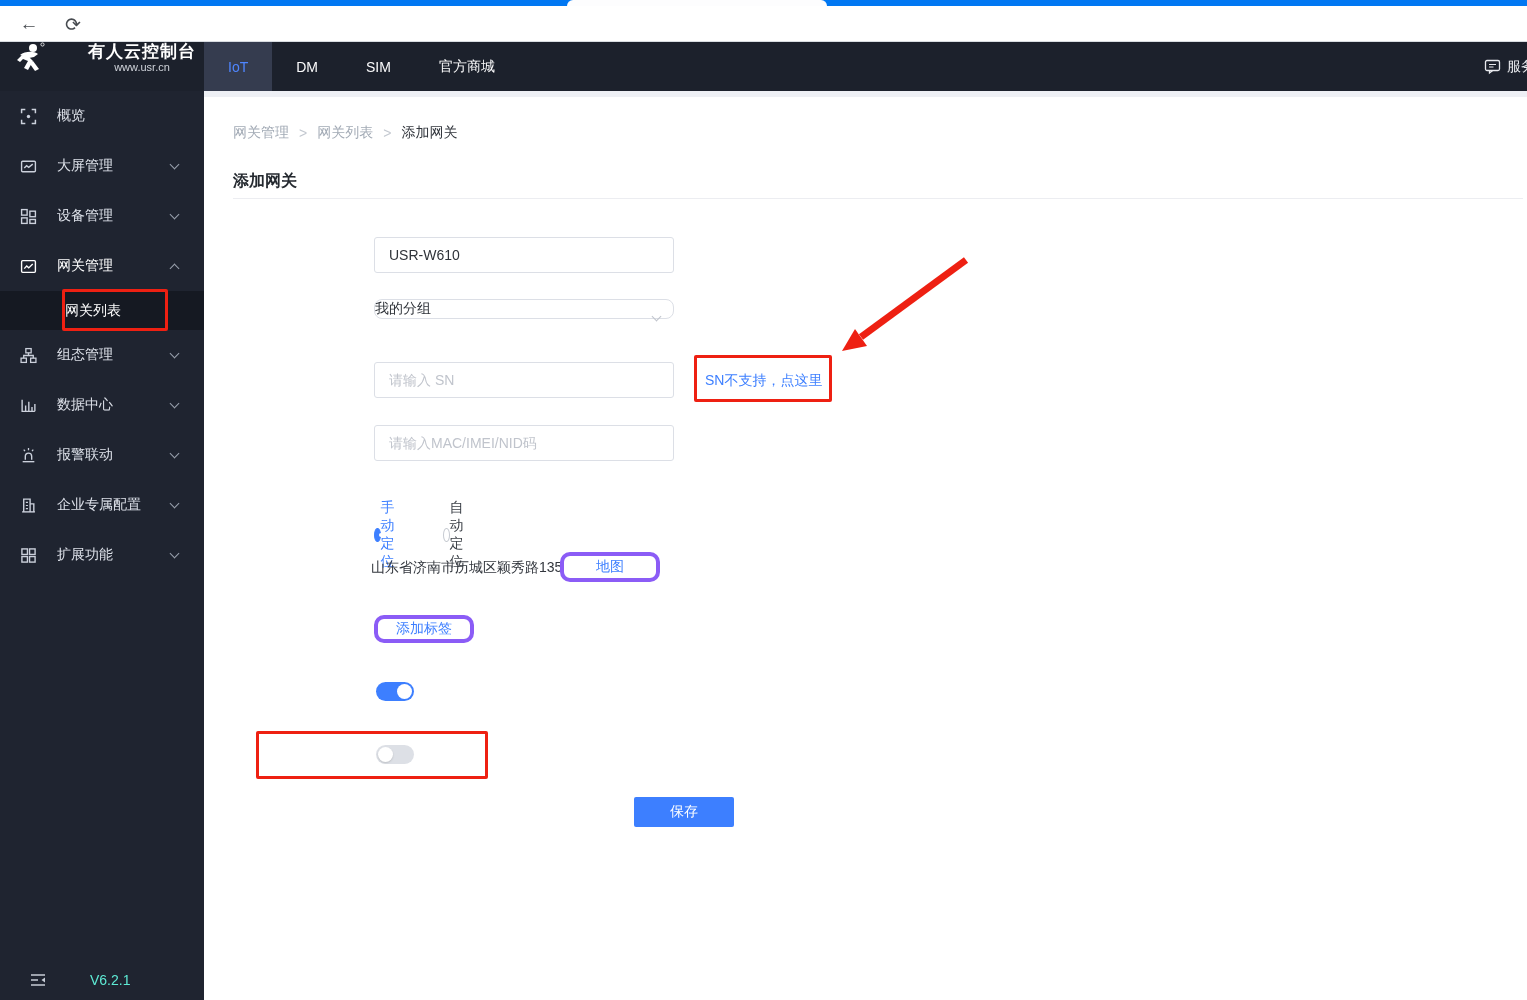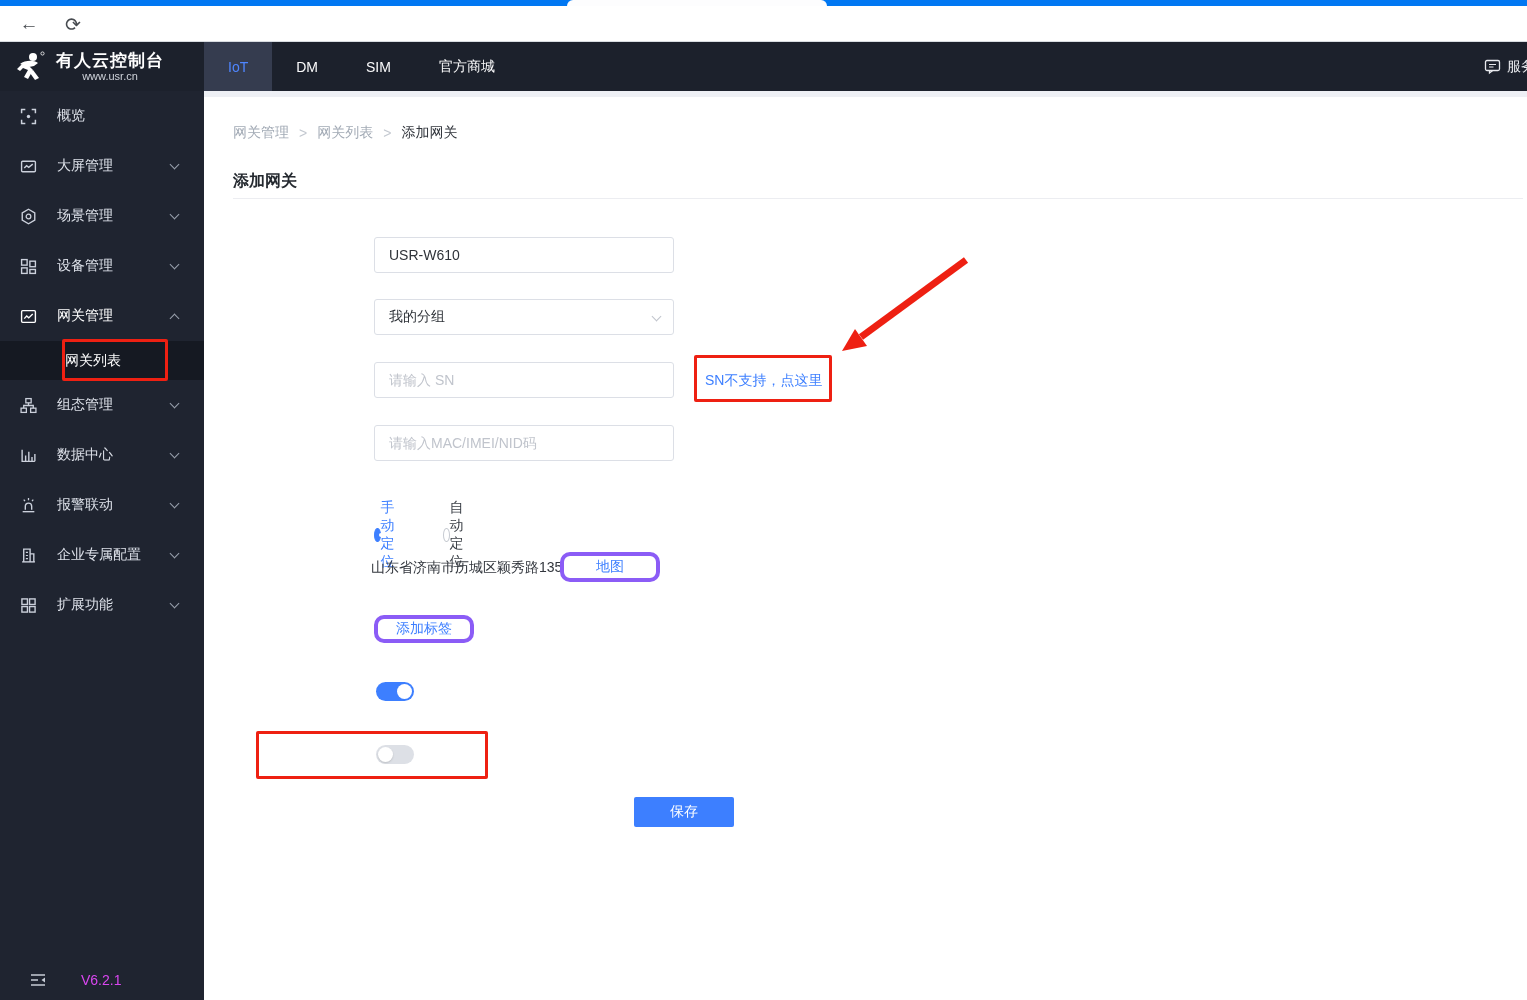--- a/index.html
+++ b/index.html
@@ -12,57 +12,57 @@
   .tabstrip .notch { position:absolute; left:567px; top:0; width:260px; height:6px; background:#fdfdfe; border-radius:6px 6px 0 0; }
   .chrome { position:absolute; left:0; top:6px; width:1527px; height:36px; background:#fff; border-bottom:1px solid #d8dce1; }
   .nav-btn { position:absolute; top:3px; width:30px; height:30px; display:flex; align-items:center; justify-content:center; color:#474b50; font-size:19px; cursor:pointer; }
   .url-pill { position:absolute; left:104px; top:4px; width:1412px; height:27px; border:1px solid #e3e5e8; border-radius:14px; background:#fff; display:flex; align-items:center; padding-left:14px; }
   .url-pill .lock { margin-right:10px; display:flex; }
   .url-text { font-size:13px; color:#7a7e84; letter-spacing:.1px; }
   .url-text b { color:#202328; font-weight:bold; }
 
   
   .topnav { position:absolute; left:0; top:42px; width:1527px; height:49px; background:#1c212c; }
-  .brand { position:absolute; left:0; top:0; width:204px; height:49px; display:flex; align-items:center; padding-left:16px; }
+  .brand { position:absolute; left:0; top:0; width:204px; height:49px; display:flex; align-items:flex-start; padding-left:16px;gap:32px; }
   .brand-ic { margin-right:10px; display:flex; }
   .brand-txt { color:#fff; text-align:center; }
   .brand-title { font-size:17px; font-weight:bold; letter-spacing:1px; line-height:19px; }
   .brand-sub { font-size:11px; color:#cfd3da; line-height:12px; }
   .tabs { position:absolute; left:204px; top:0; height:49px; display:flex; }
   .tab { height:49px; padding:8px 24px; display:flex; align-items:center; color:#fbfbfc; font-size:14px; cursor:pointer; }
   .tab.active { background:#353c4f; color:#4f86ff; }
   .nav-right { position:absolute; right:-8px; top:0; height:49px; display:flex; align-items:center; color:#e8eaee; font-size:14px; gap:6px; }
   .nav-right .bubble { display:flex; }
 
   
   .sidebar { position:absolute; left:0; top:91px; width:204px; height:909px; background:#1f2430; }
   .side-item { position:relative; height:50px; display:flex; align-items:center; padding-left:20px; color:#dde1e9; font-size:14px; cursor:pointer; }
   .side-item .sicon { width:17px; height:17px; margin-right:20px; display:flex; align-items:center; justify-content:center; }
   .chev { position:absolute; right:26px; width:7px; height:7px; border-right:1.4px solid #9aa1ad; border-bottom:1.4px solid #9aa1ad; }
   .chev.down { transform:rotate(45deg); margin-top:-4px; }
   .chev.up { transform:rotate(-135deg); margin-top:4px; }
   .submenu-item { position:relative; height:39px; background:#151922; display:flex; align-items:center; padding-left:65px; color:#ffffff; font-size:14px; cursor:pointer; }
   .side-bottom { position:absolute; left:0; bottom:4px; width:204px; height:32px; display:flex; align-items:center; color:#c7ccd5; }
   .side-bottom .collapse { margin-left:30px; display:flex; cursor:pointer; }
-  .version { margin-left:35px; font-size:14px; color:#d946ef; }
+  .version { margin-left:44px; font-size:14px; color:#5eead4; }
 
   
   .content { position:absolute; left:204px; top:91px; width:1323px; height:909px; background:#fff; }
   .topgap { position:absolute; left:0; top:0; width:1323px; height:6px; background:#eef0f5; }
   .breadcrumb { position:absolute; left:29px; top:33px; font-size:14px; color:#a2aab5; display:flex; gap:10px; align-items:center; }
   .breadcrumb .crumb { cursor:pointer; }
   .breadcrumb .sep { color:#c3c8d0; }
   .breadcrumb .current { color:#32363d; }
   .page-title { position:absolute; left:29px; top:80px; font-size:16px; font-weight:bold; color:#24292f; }
   .title-divider { position:absolute; left:29px; top:107px; width:1290px; height:1px; background:#ecedf1; }
 
   .form-row { position:absolute; left:0; }
   .f-input { position:absolute; left:170px; width:300px; height:36px; border:1px solid #dcdfe6; border-radius:3px; padding:0 14px; font-size:14px; color:#2f3339; font-family:inherit; outline:none; background:#fff; }
   .f-input::placeholder { color:#c0c4cc; }
-  .f-select { position:absolute; left:170px; width:300px; height:36px; border:1px solid #dcdfe6; border-radius:3px; padding:0 14px; font-size:14px; color:#2f3339; background:#fff; display:flex; align-items:center; cursor:pointer; }
+  .f-select { position:absolute; left:170px; width:300px; height:20px; border:1px solid #dcdfe6; border-radius:8px; padding:0 0; font-size:14px; color:#2f3339; background:#fff; display:flex; align-items:center; cursor:pointer; }
   .f-select .chevd { position:absolute; right:13px; top:13px; width:7px; height:7px; border-right:1.4px solid #c0c4cc; border-bottom:1.4px solid #c0c4cc; transform:rotate(45deg); }
 
   .radio-group { position:absolute; left:170px; display:flex; align-items:center; }
   .radio { display:flex; align-items:center; cursor:pointer; }
   .rdot { width:14px; height:14px; border-radius:50%; }
   .rdot.on { background:#3d7fff; border:1px solid #3d7fff; position:relative; }
   .rdot.on::after { content:""; position:absolute; left:4px; top:4px; width:4px; height:4px; border-radius:50%; background:#fff; }
   .rdot.off { background:#fff; border:1px solid #c6cad1; }
   .rlabel { margin-left:0; font-size:14px; }
   .rlabel.sel { color:#3d7fff; }
@@ -147,30 +147,20 @@
             <rect x="1.5" y="3" width="13" height="10" rx="1" fill="none" stroke="#ccd1dc" stroke-width="1.3"></rect>
             <path d="M4 9.5l2.2-2.3 2 1.6L12 5.8" fill="none" stroke="#ccd1dc" stroke-width="1.3"></path>
           </svg>
         </span>
       <span class="slabel">大屏管理</span>
       <span class="chev down"></span>
     </div>
     <div class="side-item">
       <span class="sicon">
           <svg width="17" height="17" viewBox="0 0 16 16">
-            <path d="M8 1.2l5.9 3.4v6.8L8 14.8l-5.9-3.4V4.6z" fill="none" stroke="#ccd1dc" stroke-width="1.3"></path>
-            <circle cx="8" cy="8" r="2.2" fill="none" stroke="#ccd1dc" stroke-width="1.2"></circle>
-          </svg>
-        </span>
-      <span class="slabel">场景管理</span>
-      <span class="chev down"></span>
-    </div>
-    <div class="side-item">
-      <span class="sicon">
-          <svg width="17" height="17" viewBox="0 0 16 16">
             <rect x="1.5" y="1.5" width="5.2" height="5.2" fill="none" stroke="#ccd1dc" stroke-width="1.3"></rect>
             <rect x="9.3" y="3" width="5.2" height="5.2" fill="none" stroke="#ccd1dc" stroke-width="1.3"></rect>
             <rect x="1.5" y="9.3" width="5.2" height="5.2" fill="none" stroke="#ccd1dc" stroke-width="1.3"></rect>
             <rect x="9.3" y="10.8" width="5.2" height="3.7" fill="none" stroke="#ccd1dc" stroke-width="1.3"></rect>
           </svg>
         </span>
       <span class="slabel">设备管理</span>
       <span class="chev down"></span>
     </div>
     <div class="side-item">

